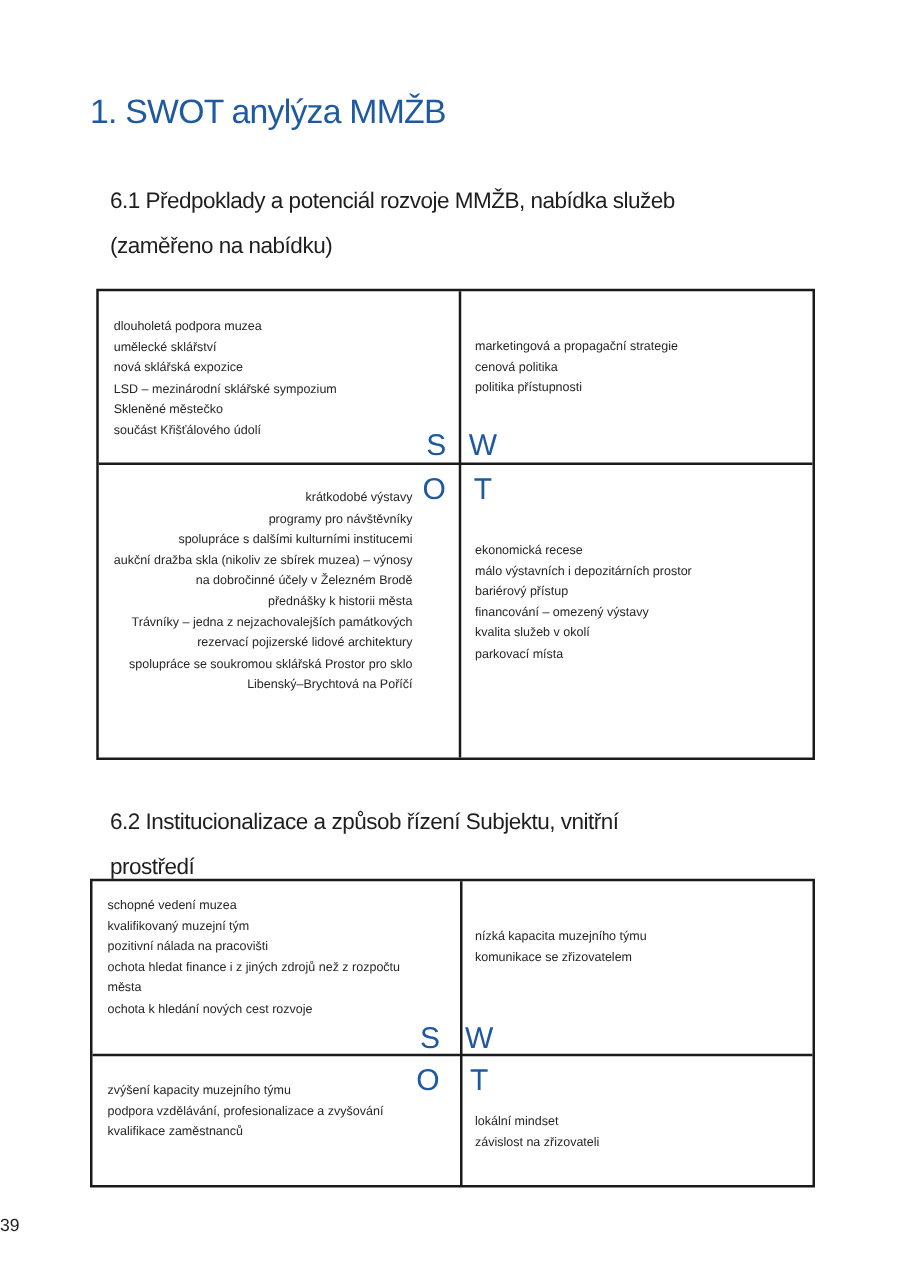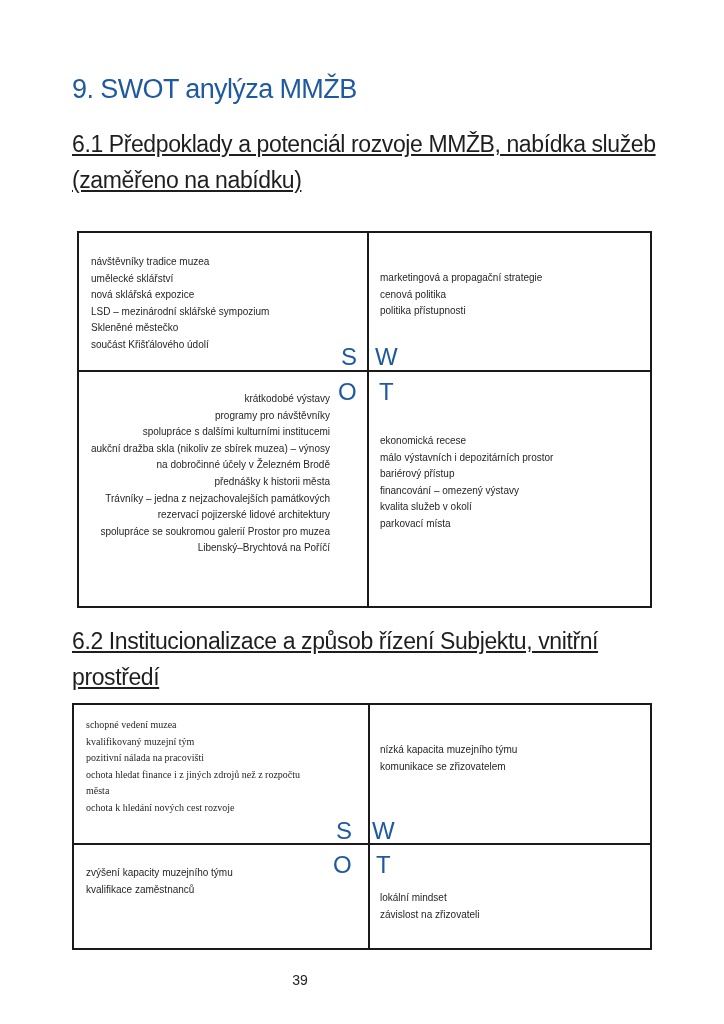--- a/index.html
+++ b/index.html
@@ -1,66 +1,66 @@
 <!DOCTYPE html>
 <html><head>
 <meta charset="utf-8">
 <style>
   html, body { margin: 0; padding: 0; background: #ffffff; }
   body { width: 724px; height: 1024px; position: relative; overflow: hidden;
          font-family: "Liberation Sans", sans-serif; color: #1e1e1e; }
   .h1 { position: absolute; left: 72px; top: 74px; font-size: 27px; color: #1f5aa0;
         letter-spacing: -0.6px; font-weight: normal; margin: 0; }
-  .h2 { position: absolute; left: 72px; font-size: 23px; color: #1e1e1e; line-height: 36px;
-        letter-spacing: -0.4px; font-weight: normal; margin: 0; width: 600px; text-decoration: underline; }
+  .h2 { position: absolute; left: 72px; font-size: 18px; color: #1e1e1e; line-height: 36px;
+        letter-spacing: -0.4px; font-weight: normal; margin: 16px; width: 600px; }
   .swot { position: absolute; border: 2px solid #1a1a1a; box-sizing: border-box; }
   .vline { position: absolute; top: 0; bottom: 0; width: 2px; background: #1a1a1a; }
   .hline { position: absolute; left: 0; right: 0; height: 2px; background: #1a1a1a; }
   .quad { position: absolute; font-size: 10px; line-height: 16.6px; color: #262626; box-sizing: border-box; }
   .quad div { white-space: nowrap; }
   .letter { position: absolute; font-size: 24px; color: #1f5aa0; line-height: 24px; }
-  .pagenum { position: absolute; left: 0; width: 600px; top: 972px; text-align: center; font-size: 14px; color: #222; }
+  .pagenum { position: absolute; left: 0; width: 600px; top: 972px; text-align: left; font-size: 14px; color: #222; }
 </style>
 </head>
 <body>
 
-<h1 class="h1">9. SWOT anylýza MMŽB</h1>
+<h1 class="h1">1. SWOT anylýza MMŽB</h1>
 
 <h2 class="h2" style="top:126px;">
   <div>6.1 Předpoklady a potenciál rozvoje MMŽB, nabídka služeb</div>
   <div>(zaměřeno na nabídku)</div>
 </h2>
 
 <div class="swot" style="left:77px; top:231px; width:575px; height:377px;">
   <div class="vline" style="left:288px;"></div>
   <div class="hline" style="top:137px;"></div>
 
   <div class="quad" style="left:12px; top:21px;">
-      <div>návštěvníky tradice muzea</div>
+      <div>dlouholetá podpora muzea</div>
       <div>umělecké sklářství</div>
       <div>nová sklářská expozice</div>
       <div>LSD – mezinárodní sklářské sympozium</div>
       <div>Skleněné městečko</div>
       <div>součást Křišťálového údolí</div>
     </div>
   <div class="quad" style="left:301px; top:37px;">
       <div>marketingová a propagační strategie</div>
       <div>cenová politika</div>
       <div>politika přístupnosti</div>
     </div>
   <div class="quad" style="left:12px; top:158px;text-align:right;">
       <div>krátkodobé výstavy</div>
       <div>programy pro návštěvníky</div>
       <div>spolupráce s dalšími kulturními institucemi</div>
       <div>aukční dražba skla (nikoliv ze sbírek muzea) – výnosy</div>
       <div>na dobročinné účely v Železném Brodě</div>
       <div>přednášky k historii města</div>
       <div>Trávníky – jedna z nejzachovalejších památkových</div>
       <div>rezervací pojizerské lidové architektury</div>
-      <div>spolupráce se soukromou galerií Prostor pro muzea</div>
+      <div>spolupráce se soukromou sklářská Prostor pro sklo</div>
       <div>Libenský–Brychtová na Poříčí</div>
     </div>
   <div class="quad" style="left:301px; top:200px;">
       <div>ekonomická recese</div>
       <div>málo výstavních i depozitárních prostor</div>
       <div>bariérový přístup</div>
       <div>financování – omezený výstavy</div>
       <div>kvalita služeb v okolí</div>
       <div>parkovací místa</div>
     </div>
@@ -73,34 +73,35 @@
 
 <h2 class="h2" style="top:623px;">
   <div>6.2 Institucionalizace a způsob řízení Subjektu, vnitřní</div>
   <div>prostředí</div>
 </h2>
 
 <div class="swot" style="left:72px; top:703px; width:580px; height:247px;">
   <div class="vline" style="left:294px;"></div>
   <div class="hline" style="top:138px;"></div>
 
-  <div class="quad" style="left:12px; top:12px; width:282px;font-family:Liberation Serif, serif;">
+  <div class="quad" style="left:12px; top:12px; width:282px;">
       <div>schopné vedení muzea</div>
       <div>kvalifikovaný muzejní tým</div>
       <div>pozitivní nálada na pracovišti</div>
       <div>ochota hledat finance i z jiných zdrojů než z rozpočtu</div>
       <div>města</div>
       <div>ochota k hledání nových cest rozvoje</div>
     </div>
   <div class="quad" style="left:306px; top:37px;">
       <div>nízká kapacita muzejního týmu</div>
       <div>komunikace se zřizovatelem</div>
     </div>
   <div class="quad" style="left:12px; top:160px;">
       <div>zvýšení kapacity muzejního týmu</div>
+      <div>podpora vzdělávání, profesionalizace a zvyšování</div>
       <div>kvalifikace zaměstnanců</div>
     </div>
   <div class="quad" style="left:306px; top:185px;">
       <div>lokální mindset</div>
       <div>závislost na zřizovateli</div>
     </div>
 
   <div class="letter" style="left:262px; top:114px;">S</div>
   <div class="letter" style="left:298px; top:114px;">W</div>
   <div class="letter" style="left:259px; top:148px;">O</div>

